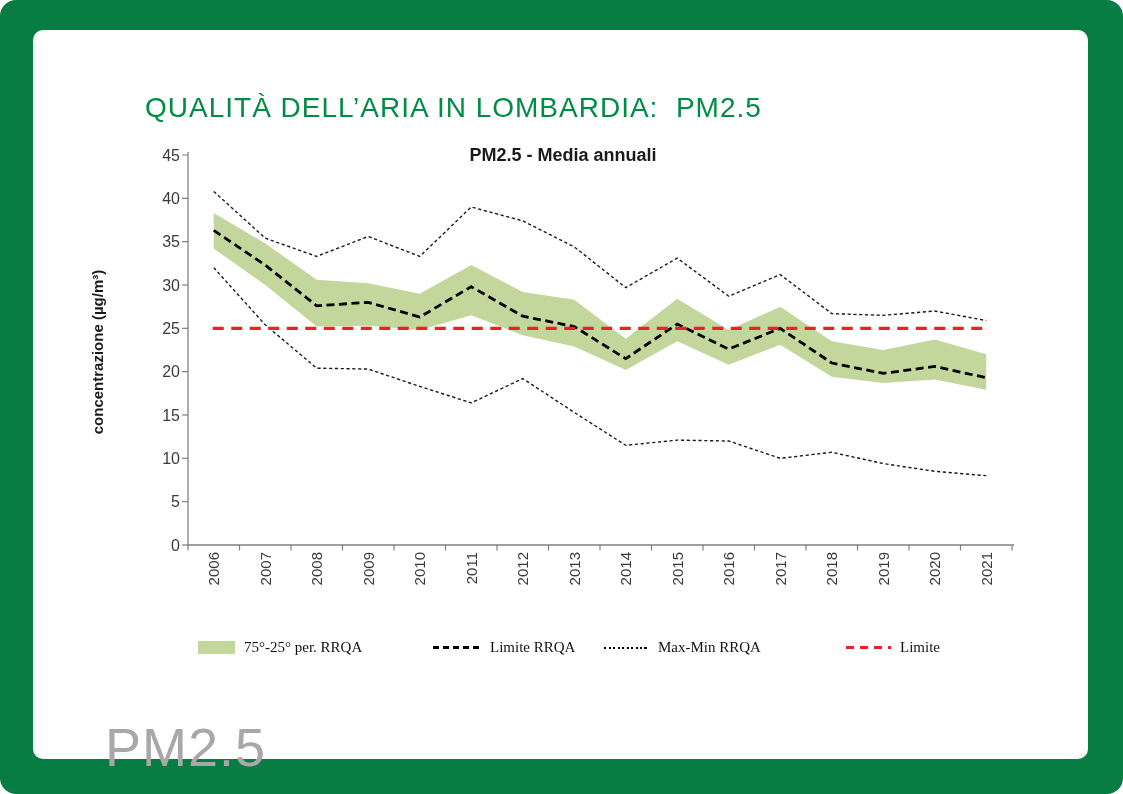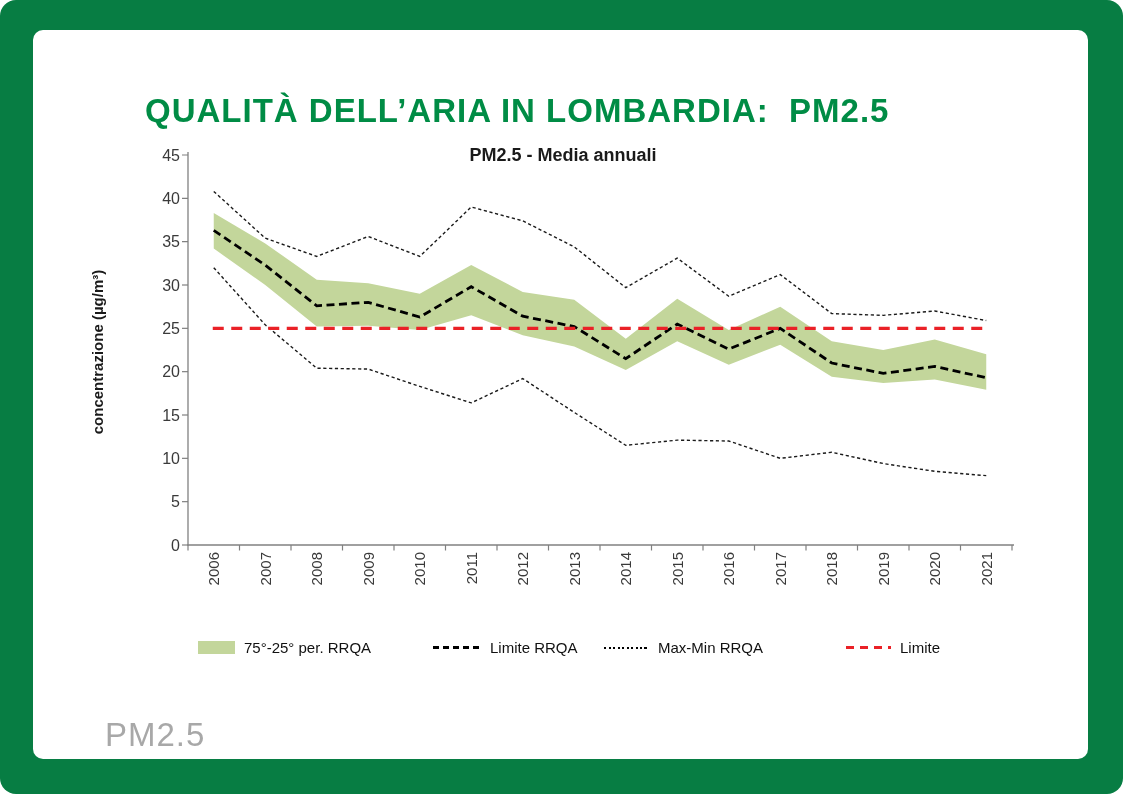--- a/index.html
+++ b/index.html
@@ -1,38 +1,38 @@
 <!DOCTYPE html>
 <html><head>
 <meta charset="utf-8">
 <style>
   html,body { margin:0; padding:0; background:#ffffff; }
   body { width:1123px; height:794px; font-family:"Liberation Sans", sans-serif; }
   .slide { position:absolute; left:0; top:0; width:1123px; height:794px;
            background:#077d43; border-radius:16px; overflow:hidden; }
   .inner { position:absolute; left:33px; top:30px; width:1055px; height:729px;
            background:#ffffff; border-radius:10px; }
-  .page-title { position:absolute; left:112px; top:62px; font-size:33px; font-weight:700;
+  .page-title { position:absolute; left:112px; top:62px; font-size:28px; font-weight:400;
                 color:#008c45; letter-spacing:1px; white-space:pre; }
   .chart-svg { position:absolute; left:0; top:0; width:1123px; height:794px; }
   .ctitle { font:700 18px "Liberation Sans", sans-serif; fill:#1a1a1a; }
   .ytitle { font:700 15px "Liberation Sans", sans-serif; fill:#1a1a1a; }
   text.tick { font:15px "Liberation Sans", sans-serif; fill:#3a3a3a; }
   text.ytick { font:16px "Liberation Sans", sans-serif; fill:#3a3a3a; }
-  .legend { position:absolute; left:0; top:639px; width:901px; height:26px; }
+  .legend { position:absolute; left:0; top:639px; width:901px; height:26px;font-family:Liberation Serif, serif; }
   .legend-item { position:absolute; display:flex; align-items:center; gap:9px;
                  font-size:15px; color:#111; }
   .sw-band { width:37px; height:13px; background:#c3d69b; }
   .sw-dash { width:48px; height:3px;
              background:repeating-linear-gradient(90deg,#000 0 6px,transparent 6px 10px); }
   .sw-dot  { width:45px; height:2px;
              background:repeating-linear-gradient(90deg,#000 0 2px,transparent 2px 4.5px); }
   .sw-red  { width:45px; height:3px;
              background:repeating-linear-gradient(90deg,#ea2127 0 8px,transparent 8px 14px); }
-  .watermark { position:absolute; left:72px; top:686px; font-size:33px; color:#a8a8a8;
+  .watermark { position:absolute; left:72px; top:686px; font-size:54px; color:#a8a8a8;
                letter-spacing:1px; }
 </style>
 </head>
 <body>
 
 <div class="slide">
   <div class="inner">
     <div class="page-title">QUALITÀ DELL’ARIA IN LOMBARDIA:&nbsp; PM2.5</div>
     <div class="watermark">PM2.5</div>
   </div>

